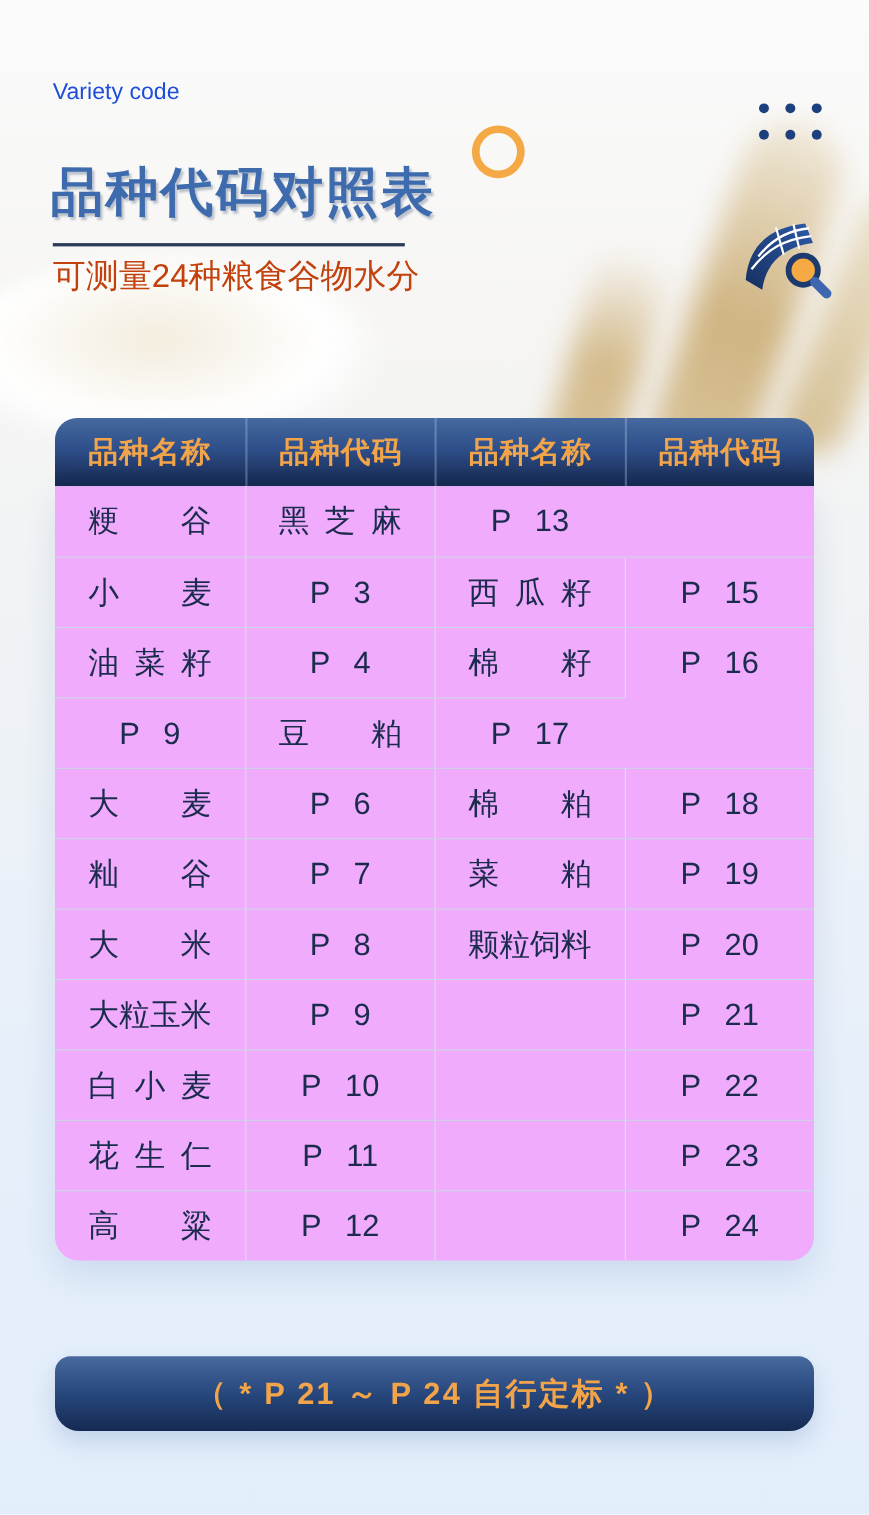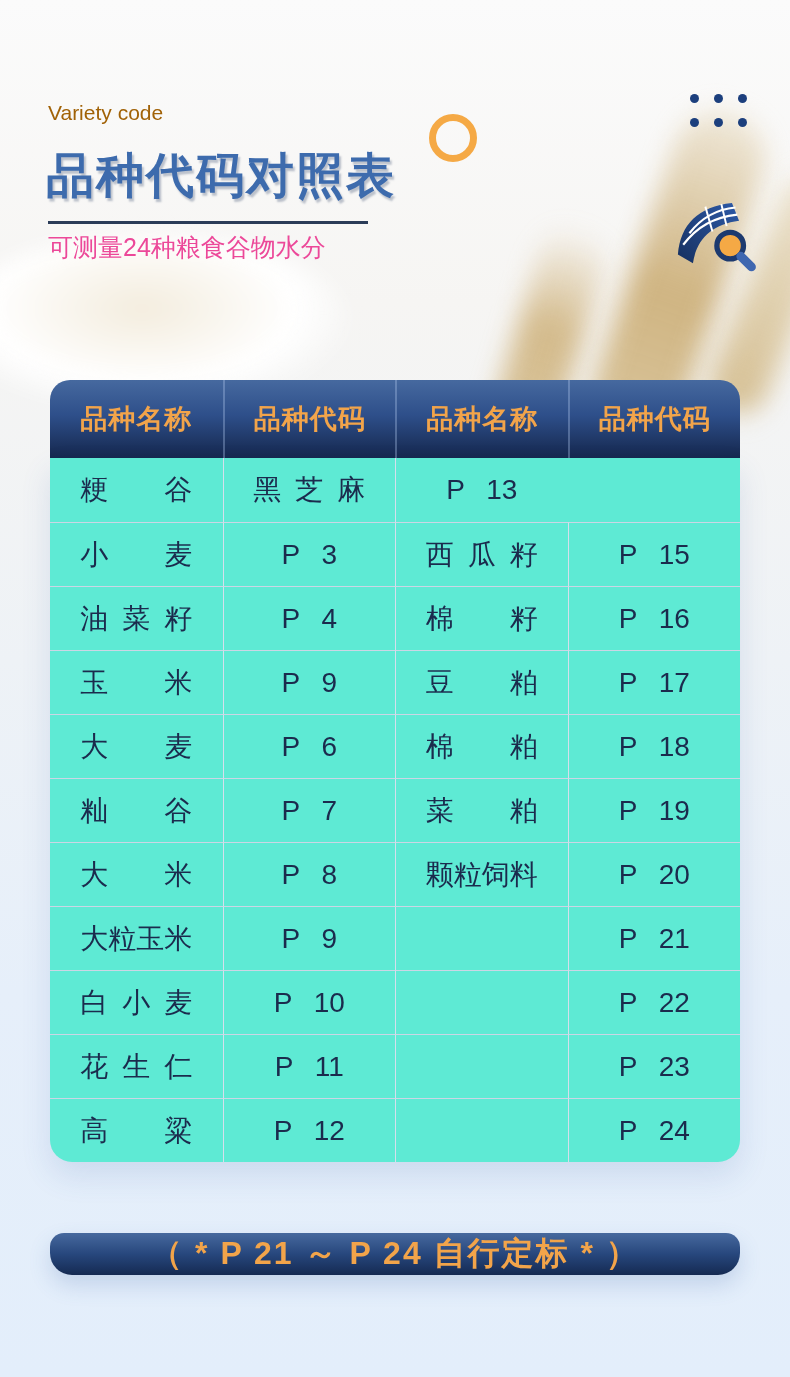--- a/index.html
+++ b/index.html
@@ -16,68 +16,68 @@
     filter:blur(10px);
   }
   .wheat{border-radius:60px;filter:blur(13px);}
   .wheat-1{left:515px;top:225px;width:66px;height:230px;transform:rotate(17deg);
     background:linear-gradient(180deg,rgba(219,199,156,0) 0%,rgba(206,177,122,.85) 45%,rgba(214,191,146,.9) 100%);}
   .wheat-2{left:633px;top:105px;width:92px;height:340px;transform:rotate(19deg);
     background:linear-gradient(180deg,rgba(222,203,162,.35) 0%,rgba(203,173,117,.9) 55%,rgba(216,194,150,.95) 100%);}
   .wheat-3{left:745px;top:170px;width:60px;height:250px;transform:rotate(22deg);
     background:linear-gradient(180deg,rgba(224,207,168,.5),rgba(208,182,130,.85));}
   
-  .eyebrow{position:absolute;left:48px;top:101px;font-size:21px;color:#a16207;z-index:2;}
+  .eyebrow{position:absolute;left:48px;top:72px;font-size:21px;color:#1d4ed8;z-index:2;}
   .page-title{
     position:absolute;left:46px;top:118px;z-index:2;
     font-family:"Liberation Serif","DejaVu Serif",serif;font-weight:bold;
     font-size:48px;line-height:1.1;color:#3d6bad;letter-spacing:2px;
     text-shadow:2px 3px 2px rgba(30,50,90,.28);
   }
   .title-ring{
     position:absolute;left:429px;top:114px;width:34px;height:34px;
     border:7px solid #f5a945;border-radius:50%;z-index:1;
   }
   .title-divider{position:absolute;left:48px;top:221px;width:320px;height:3px;background:#2b3c58;z-index:2;}
-  .subtitle{position:absolute;left:48px;top:231px;font-size:25px;color:#ec4899;z-index:2;text-align:right;}
+  .subtitle{position:absolute;left:48px;top:231px;font-size:30px;color:#c2410c;z-index:2;text-align:right;}
   
   .dots{position:absolute;left:690px;top:94px;z-index:2;display:grid;
     grid-template-columns:repeat(3,9px);grid-gap:15px;}
   .dot{width:9px;height:9px;border-radius:50%;background:#1c3f7d;}
   
   .brand-logo{position:absolute;left:670px;top:196px;width:92px;height:78px;z-index:2;}
   
   .table-wrap{position:absolute;left:50px;top:380px;width:690px;z-index:3;}
   .table-header{
-    display:grid;grid-template-columns:repeat(4,1fr);height:78px;
+    display:grid;grid-template-columns:repeat(4,1fr);height:62px;
     border-radius:20px 20px 0 0;
     background:linear-gradient(180deg,#46699f 0%,#2e4f8a 45%,#15274d 100%);
   }
   .th{display:flex;align-items:center;justify-content:center;
     color:#f2a44a;font-size:27px;font-weight:bold;letter-spacing:1px;}
   .th + .th{border-left:2px solid rgba(175,198,235,.35);}
   .table-body{
-    background:#5eead4;border-radius:0 0 22px 22px;overflow:hidden;
+    background:#f0abfc;border-radius:0 0 22px 22px;overflow:hidden;
     box-shadow:0 14px 30px rgba(60,100,170,.14);
   }
   .row{display:grid;grid-template-columns:repeat(4,1fr);height:64px;}
   .cell{display:flex;align-items:center;justify-content:center;
     color:#1b2b4d;font-size:28px;}
   .row + .row .cell{border-top:1px solid #cbd6e5;}
   .cell + .cell{border-left:1px solid #d5dfec;}
   .name-inner{display:inline-block;width:112px;white-space:nowrap;
     text-align:justify;text-align-last:justify;}
   .code-cell span{white-space:pre;word-spacing:14px;}
   
   .banner{
-    position:absolute;left:50px;top:1233px;width:690px;height:42px;z-index:3;
+    position:absolute;left:50px;top:1233px;width:690px;height:68px;z-index:3;
     border-radius:14px 14px 22px 22px;
     background:linear-gradient(180deg,#47699e 0%,#27477d 50%,#152a52 100%);
     display:flex;align-items:center;justify-content:center;
-    color:#f2a44a;font-size:32px;font-weight:bold;letter-spacing:2px;
+    color:#f2a44a;font-size:28px;font-weight:bold;letter-spacing:2px;
     box-shadow:0 10px 22px rgba(60,100,170,.20);
   }
 </style>
 </head>
 <body>
 
 <div class="decor bowl"></div>
 <div class="decor wheat wheat-1"></div>
 <div class="decor wheat wheat-2"></div>
 <div class="decor wheat wheat-3"></div>
@@ -161,23 +161,20 @@
         </div>
       <div class="cell">
           <span class="name-inner">棉籽</span>
         </div>
       <div class="cell code-cell">
           <span>P 16</span>
         </div>
     </div>
 
     <div class="row">
-      <div class="cell">
-          <span class="name-inner">玉米</span>
-        </div>
       <div class="cell code-cell">
           <span>P 9</span>
         </div>
       <div class="cell">
           <span class="name-inner">豆粕</span>
         </div>
       <div class="cell code-cell">
           <span>P 17</span>
         </div>
     </div>

